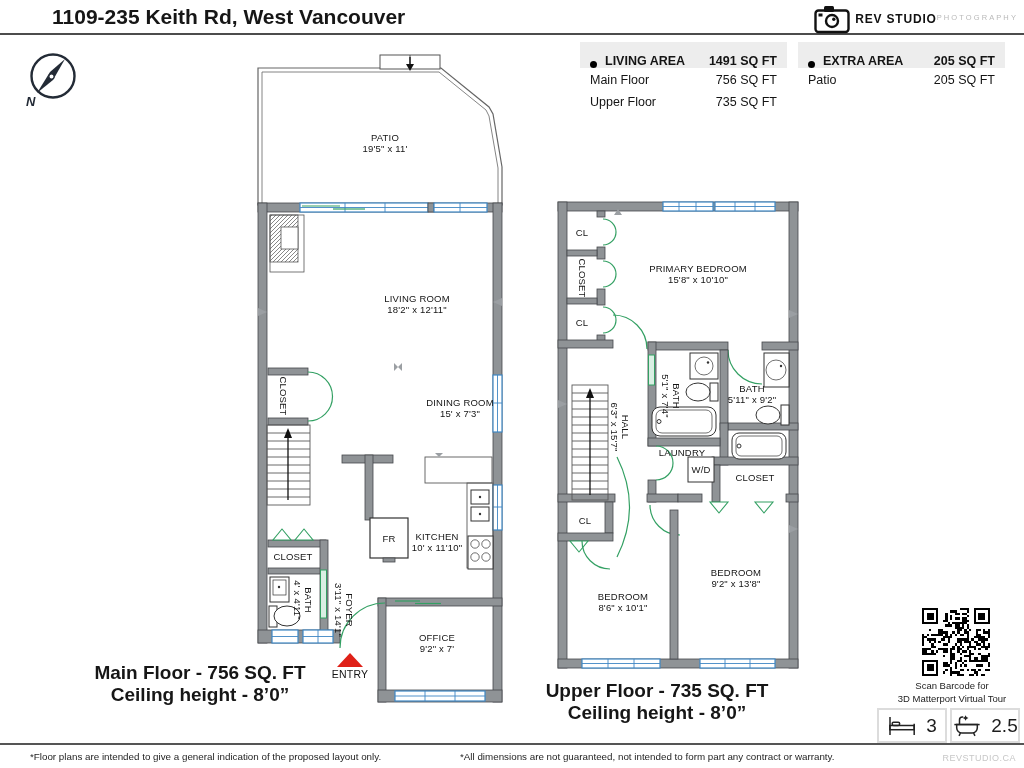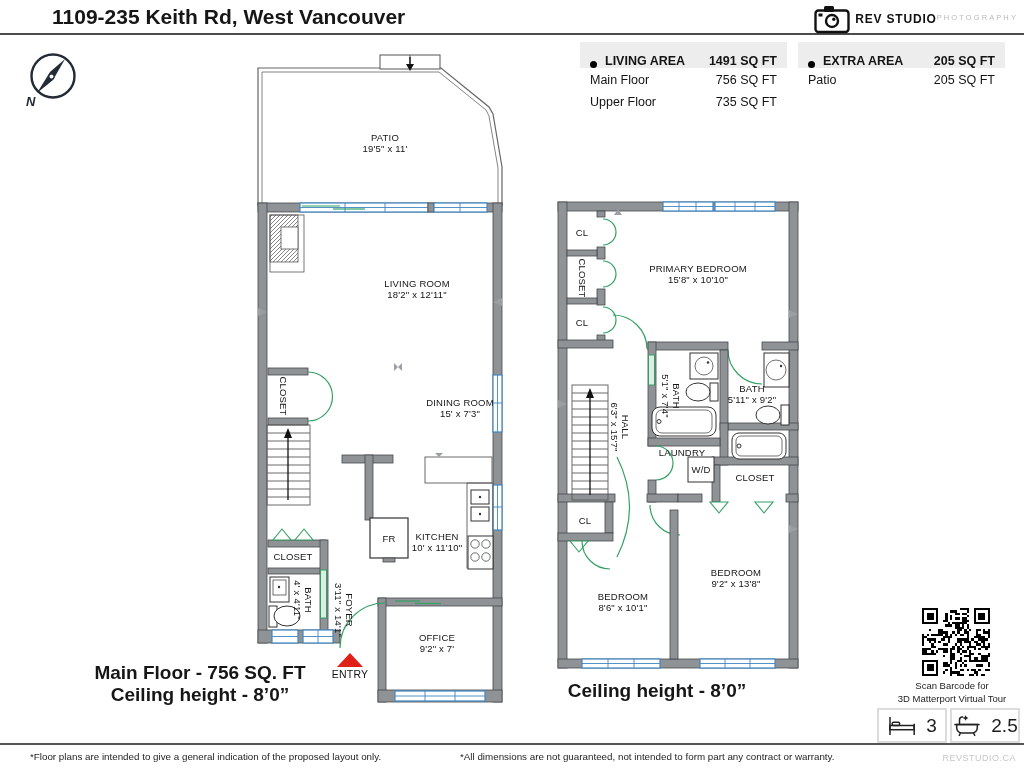--- a/index.html
+++ b/index.html
@@ -330,21 +330,21 @@
     <polygon points="8,205 17,209 8,213"></polygon>
     <polygon points="239,330 248,334 239,338"></polygon>
     <polygon points="64,20 68,14 72,20"></polygon>
   </g>
 </svg>
 
 <div class="rlabel" style="left:385px;top:143px">
   <div>PATIO</div>
     <div>19'5" x 11'</div>
 </div>
-<div class="rlabel" style="left:417px;top:289px">
+<div class="rlabel" style="left:417px;top:304px">
   <div>LIVING ROOM</div>
     <div>18'2" x 12'11"</div>
 </div>
 <div class="rlabel" style="left:460px;top:408px">
   <div>DINING ROOM</div>
     <div>15' x 7'3"</div>
 </div>
 <div class="rlabel" style="left:437px;top:542px">
   <div>KITCHEN</div>
     <div>10' x 11'10"</div>
@@ -418,20 +418,21 @@
 <div class="rlabel" style="left:736px;top:578px">
   <div>BEDROOM</div>
     <div>9'2" x 13'8"</div>
 </div>
 
 <div class="abs caption cap-main">
   <div>Main Floor - 756 SQ. FT</div>
     <div>Ceiling height - 8’0”</div>
 </div>
 <div class="abs caption cap-upper">
+  <div>Upper Floor - 735 SQ. FT</div>
     <div>Ceiling height - 8’0”</div>
 </div>
 
 <svg id="qr" class="abs qr-wrap" viewBox="0 0 29 29" shape-rendering="crispEdges" fill="#000">
   <rect x="0" y="0" width="7" height="7"></rect>
     <rect x="1" y="1" width="5" height="5" fill="#fff"></rect>
     <rect x="2" y="2" width="3" height="3"></rect>
   <rect x="22" y="0" width="7" height="7"></rect>
     <rect x="23" y="1" width="5" height="5" fill="#fff"></rect>
     <rect x="24" y="2" width="3" height="3"></rect>

